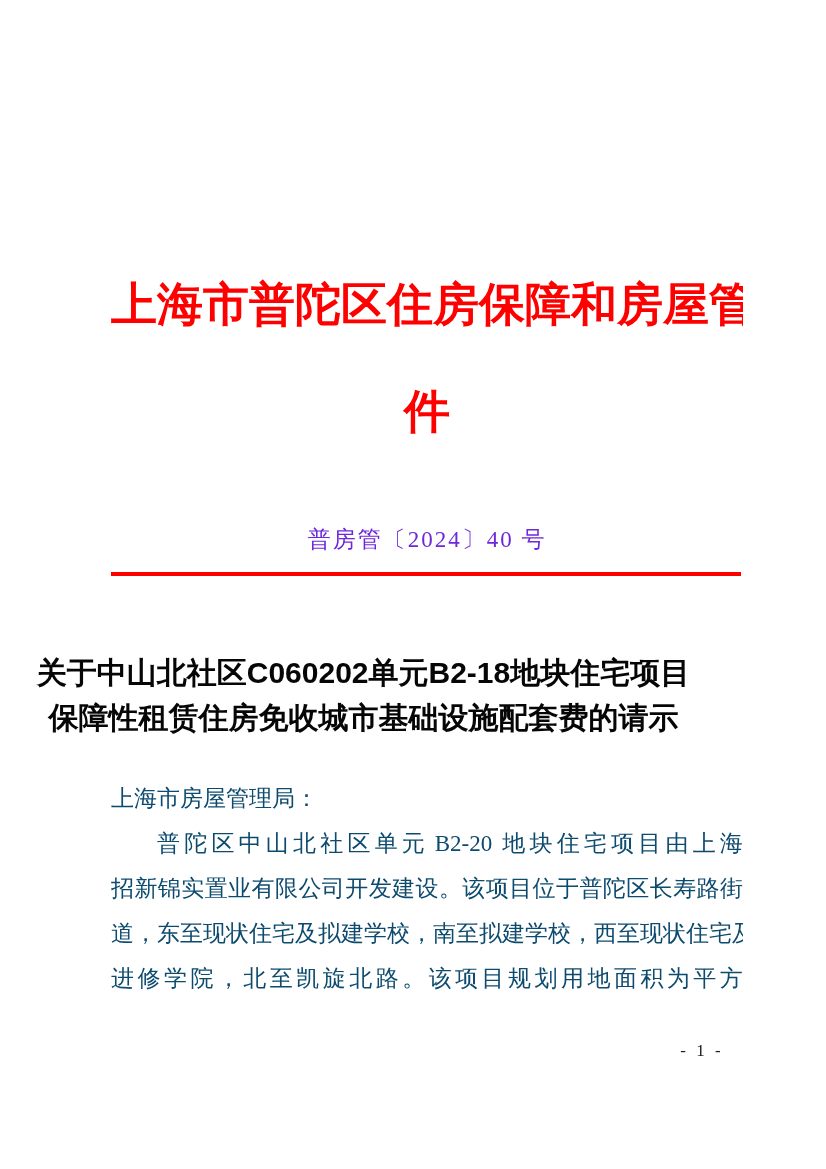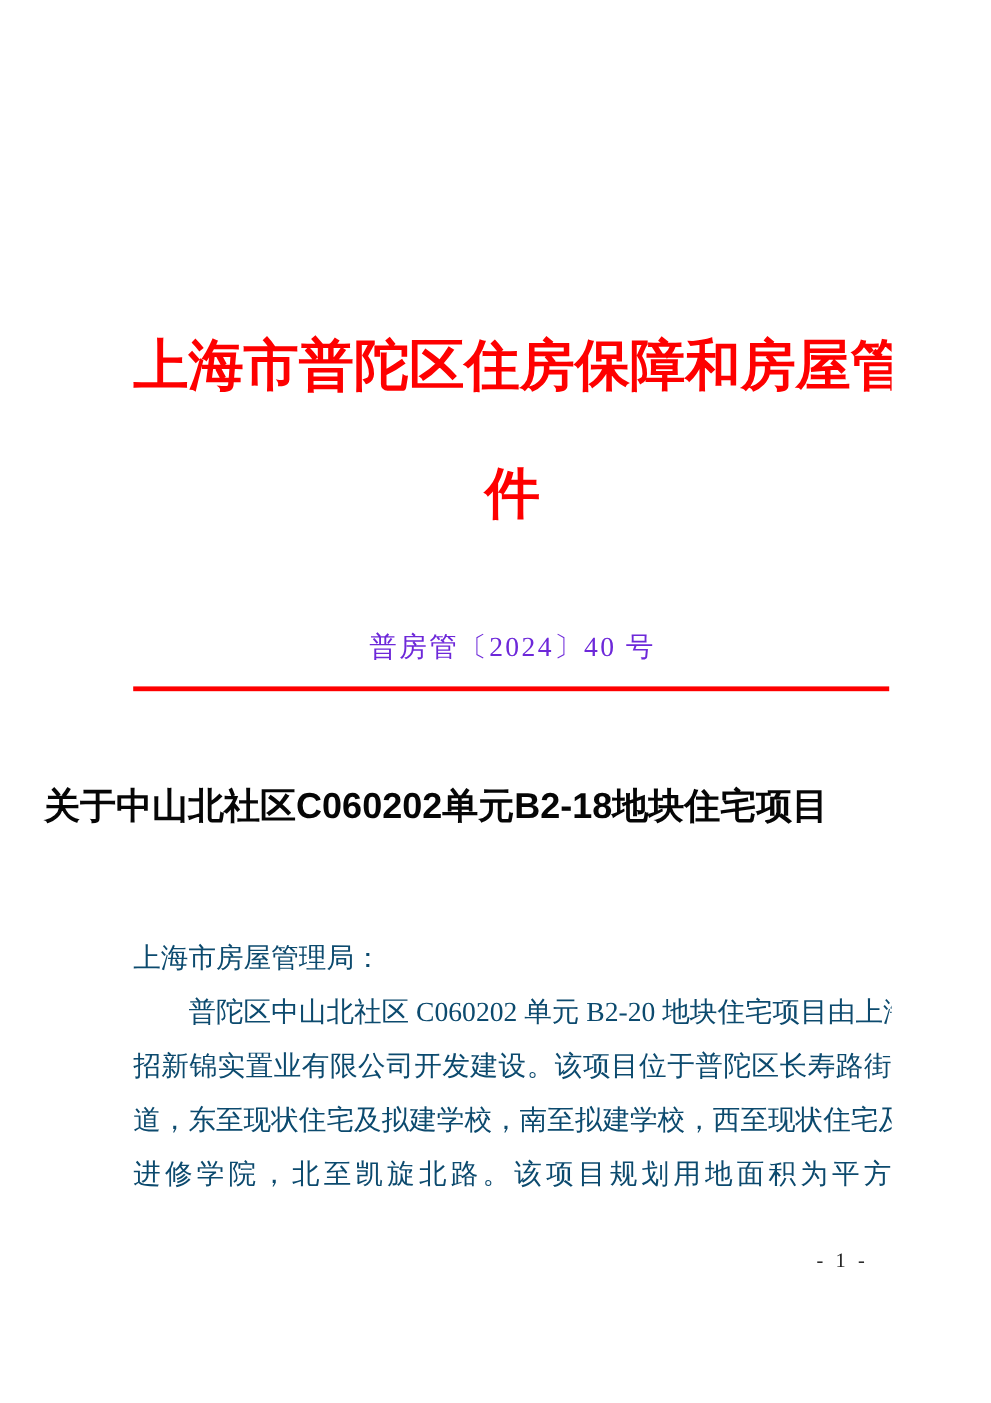--- a/index.html
+++ b/index.html
@@ -77,34 +77,34 @@
     </div>
 
   <div class="lh-line2">件</div>
 
   <div class="docnum">普房管〔2024〕40 号</div>
 
   <div class="redline"></div>
 
   <h1 class="doctitle">
     <span>关于中山北社区C060202单元B2-18地块住宅项目</span>
+    <span>保障性租赁住房免收城市基础设施配套费的请示</span>
   </h1>
 
   <div class="bodyblock">
     <div class="salutation">上海市房屋管理局：</div>
     <div class="jline indent">
         <span>普</span>
         <span>陀</span>
         <span>区</span>
         <span>中</span>
         <span>山</span>
         <span>北</span>
         <span>社</span>
         <span>区</span>
-        <span> C060202 </span>
         <span>单</span>
         <span>元</span>
         <span> B2-20 </span>
         <span>地</span>
         <span>块</span>
         <span>住</span>
         <span>宅</span>
         <span>项</span>
         <span>目</span>
         <span>由</span>

